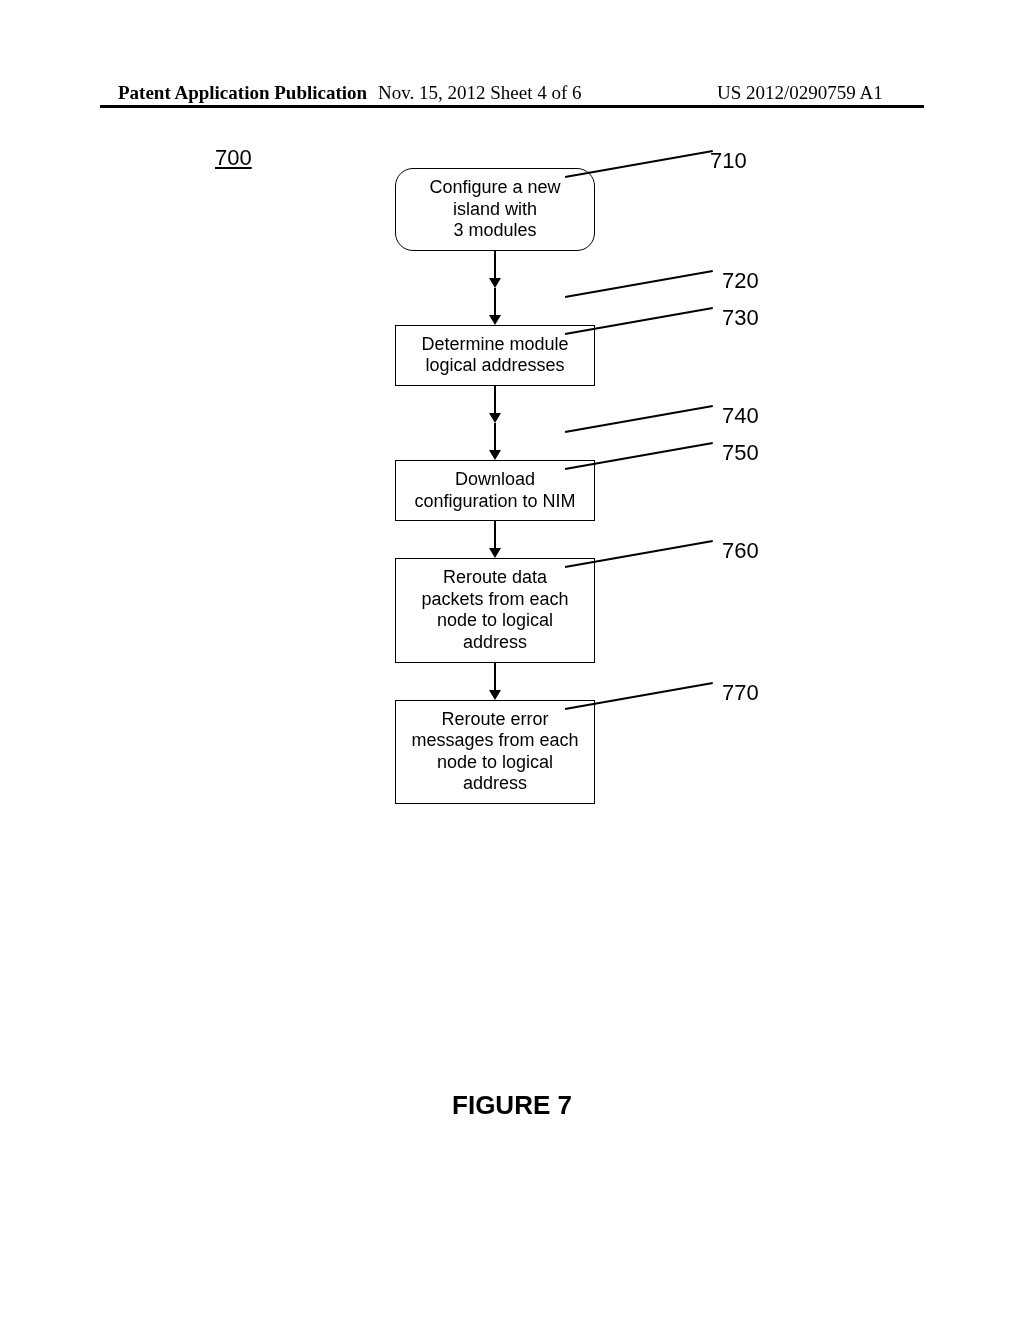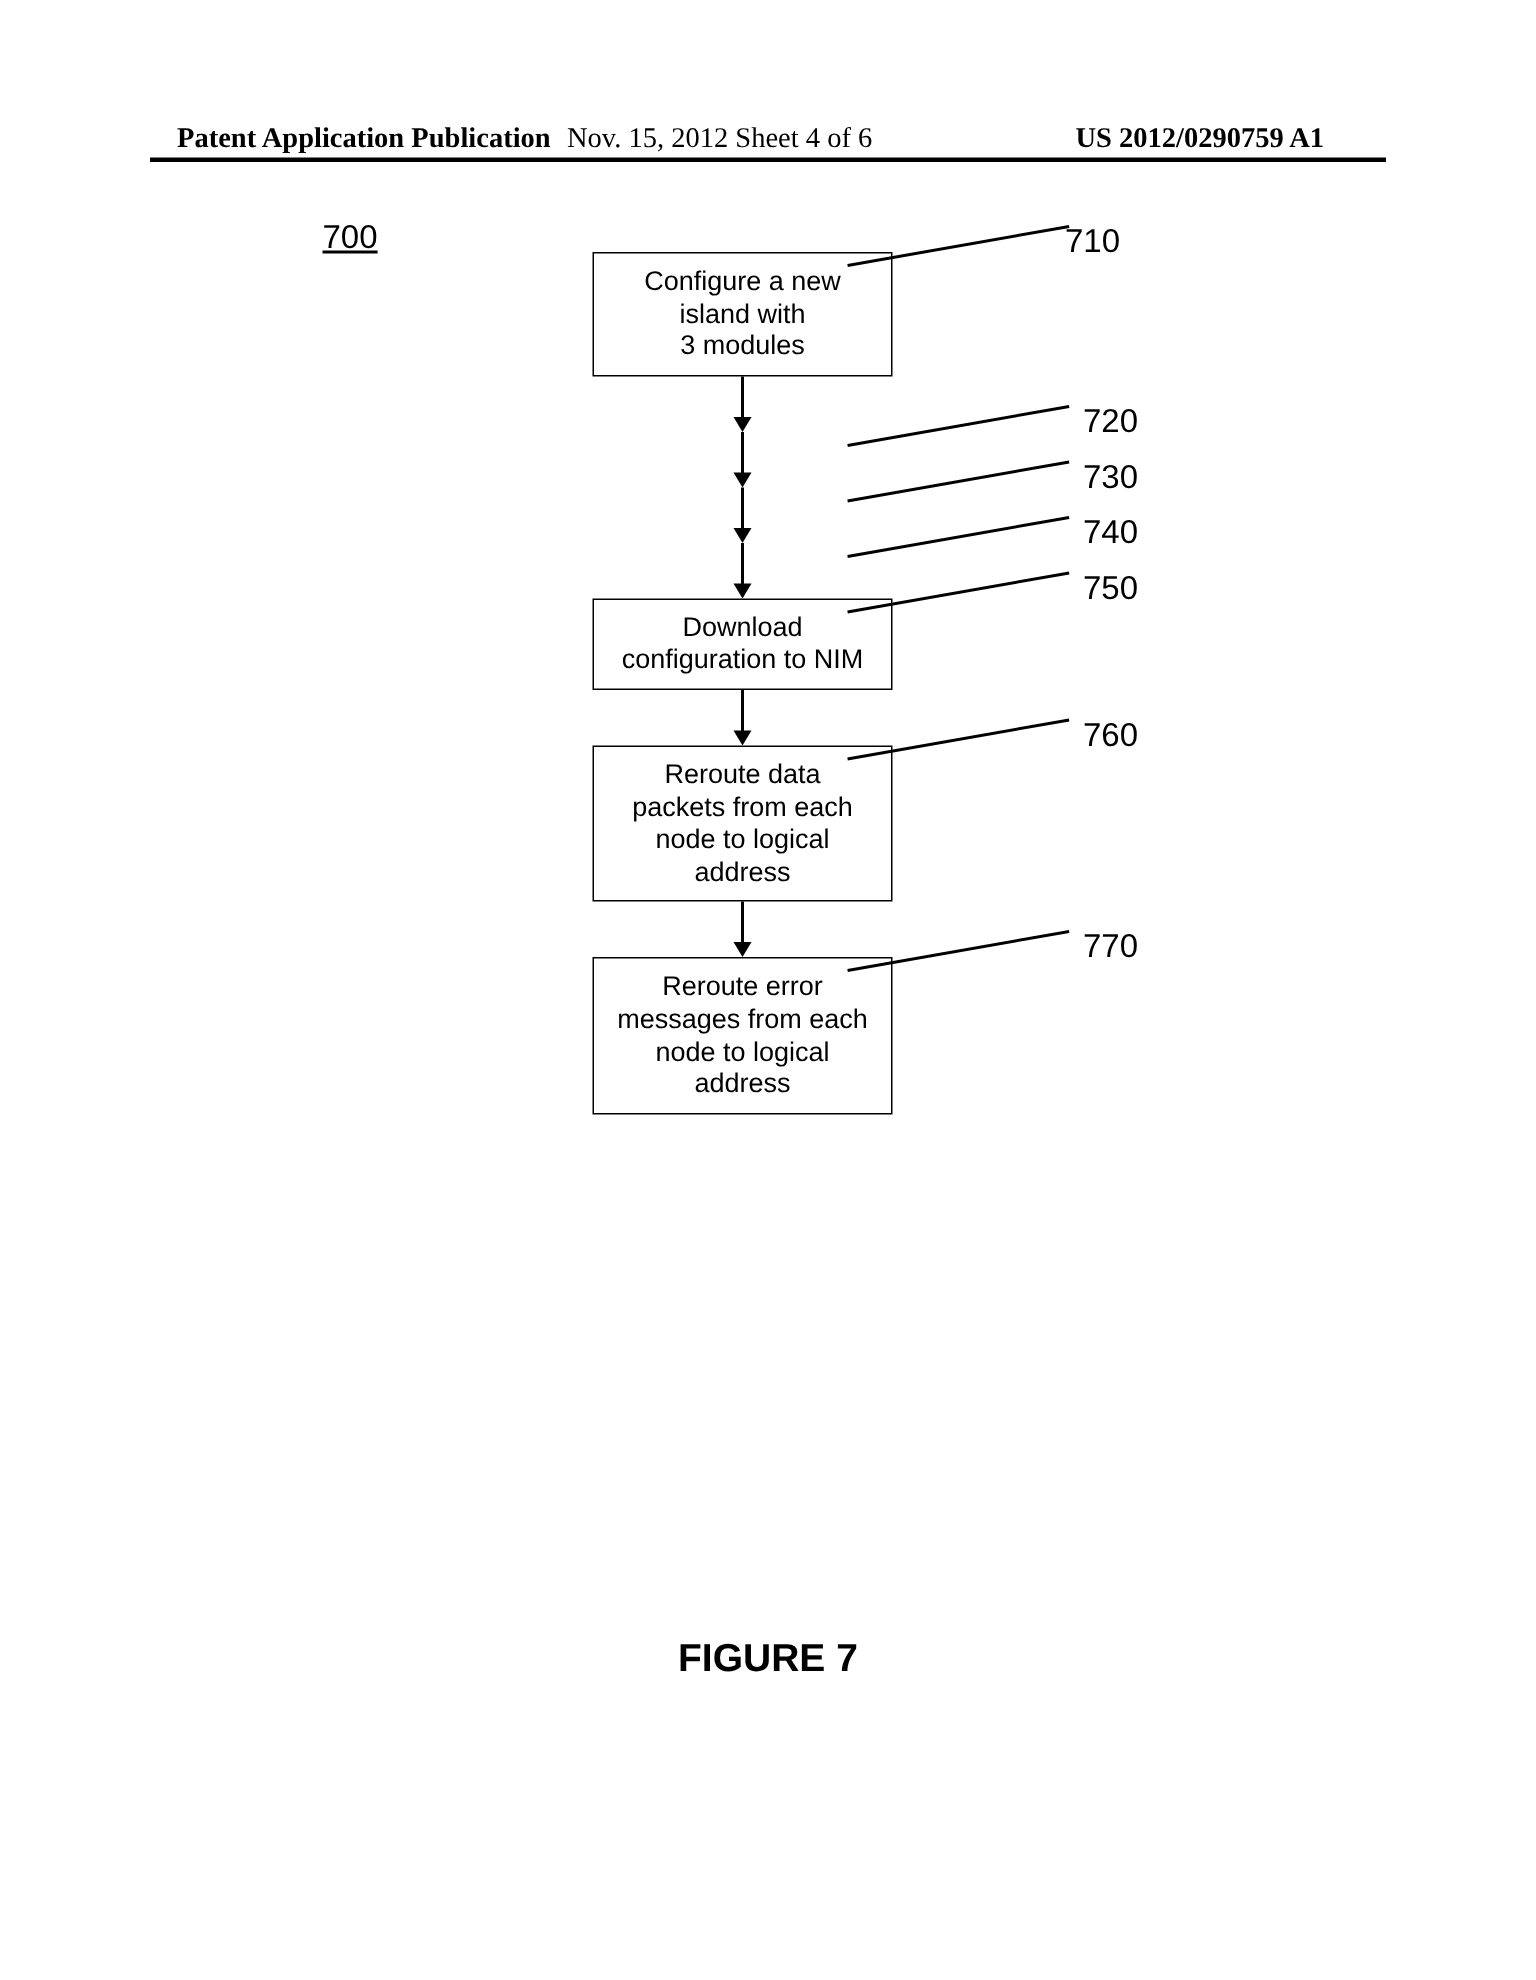--- a/index.html
+++ b/index.html
@@ -29,21 +29,21 @@
       left: 118px;
       font-weight: bold;
     }
     .header-mid {
       position: absolute;
       left: 378px;
     }
     .header-right {
       position: absolute;
       left: 717px;
-      font-weight: bold;
+      font-weight: normal;
     }
     .header-rule {
       position: absolute;
       top: 105px;
       left: 100px;
       right: 100px;
       height: 3px;
       background: black;
     }
     .figure-ref {
@@ -107,37 +107,39 @@
     <span class="header-left">Patent Application Publication</span>
     <span class="header-mid">Nov. 15, 2012   Sheet 4 of 6</span>
     <span class="header-right">US 2012/0290759 A1</span>
   </div>
   <div class="header-rule"></div>
 
   <div class="figure-ref">700</div>
 
   <div class="flowchart">
     <div style="position:relative;">
-      <div class="box" style="white-space:pre-line;">Configure a new
+      <div class="box" style="white-space:pre-line;border-radius:18px;">Configure a new
 island with
 3 modules</div>
       <div style="position:absolute; top:8px; left:195px; width:150px; height:1.5px; background:black; transform:rotate(-10deg); transform-origin:left center;"></div>
       <div style="position:absolute; top:-20px; left:340px; font-family:Arial; font-size:22px;">710</div>
     </div>
     <div class="arrow-line"></div>
     <div class="arrow-head"></div>
 
     <div style="position:relative;">
       <div style="position:absolute; top:8px; left:195px; width:150px; height:1.5px; background:black; transform:rotate(-10deg); transform-origin:left center;"></div>
       <div style="position:absolute; top:-20px; left:352px; font-family:Arial; font-size:22px;">720</div>
     </div>
     <div class="arrow-line"></div>
     <div class="arrow-head"></div>
 
     <div style="position:relative;">
+      <div class="box" style="white-space:pre-line;">Determine module
+logical addresses</div>
       <div style="position:absolute; top:8px; left:195px; width:150px; height:1.5px; background:black; transform:rotate(-10deg); transform-origin:left center;"></div>
       <div style="position:absolute; top:-20px; left:352px; font-family:Arial; font-size:22px;">730</div>
     </div>
     <div class="arrow-line"></div>
     <div class="arrow-head"></div>
 
     <div style="position:relative;">
       <div style="position:absolute; top:8px; left:195px; width:150px; height:1.5px; background:black; transform:rotate(-10deg); transform-origin:left center;"></div>
       <div style="position:absolute; top:-20px; left:352px; font-family:Arial; font-size:22px;">740</div>
     </div>

